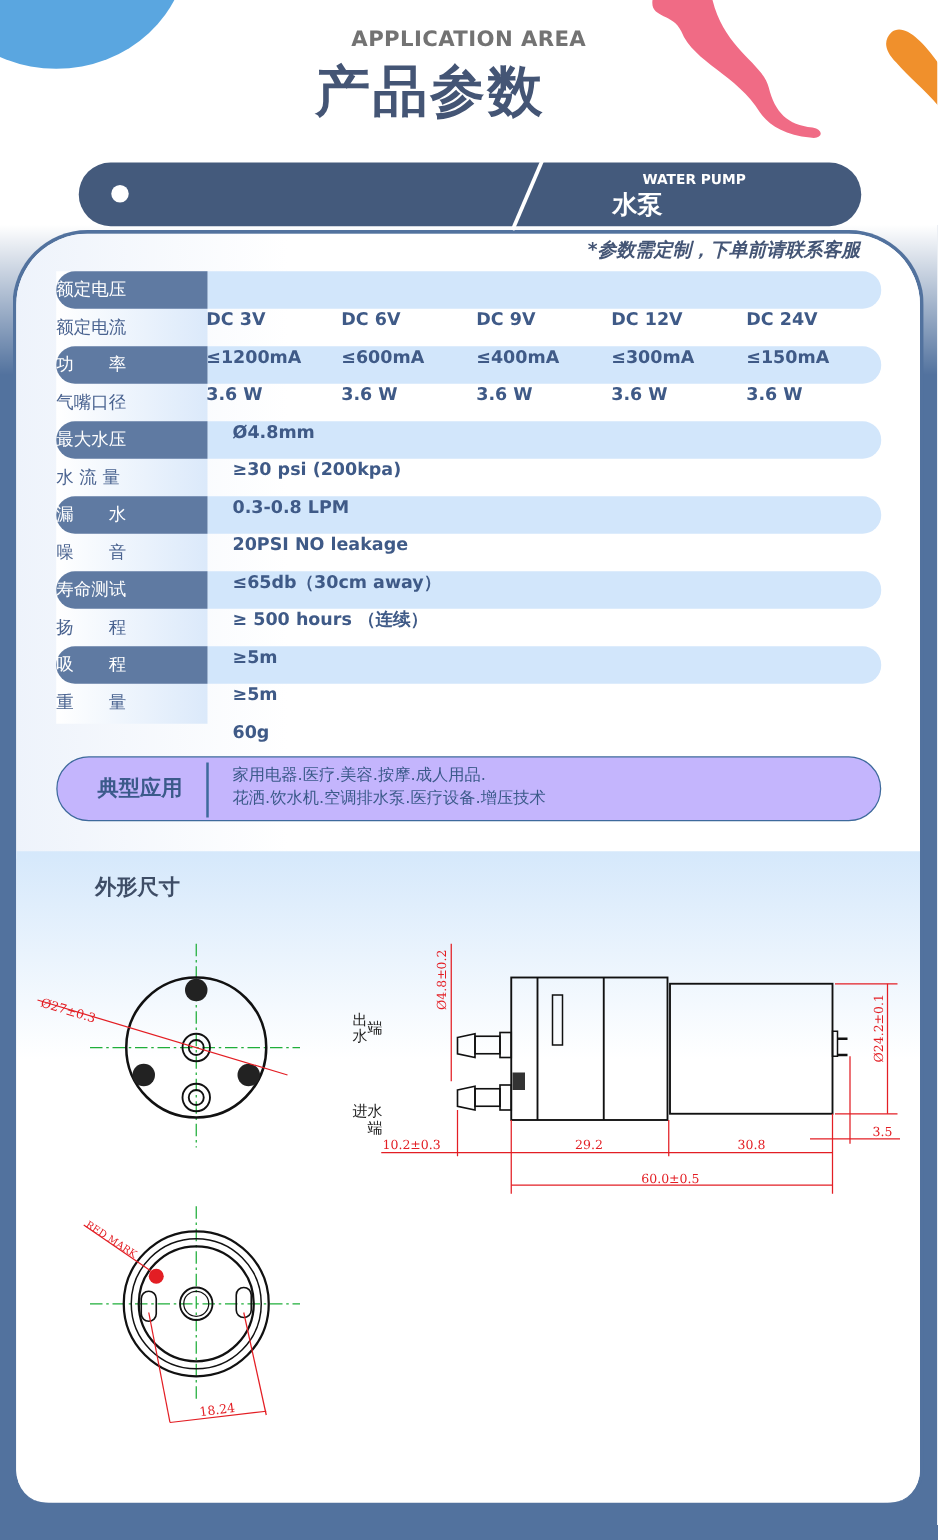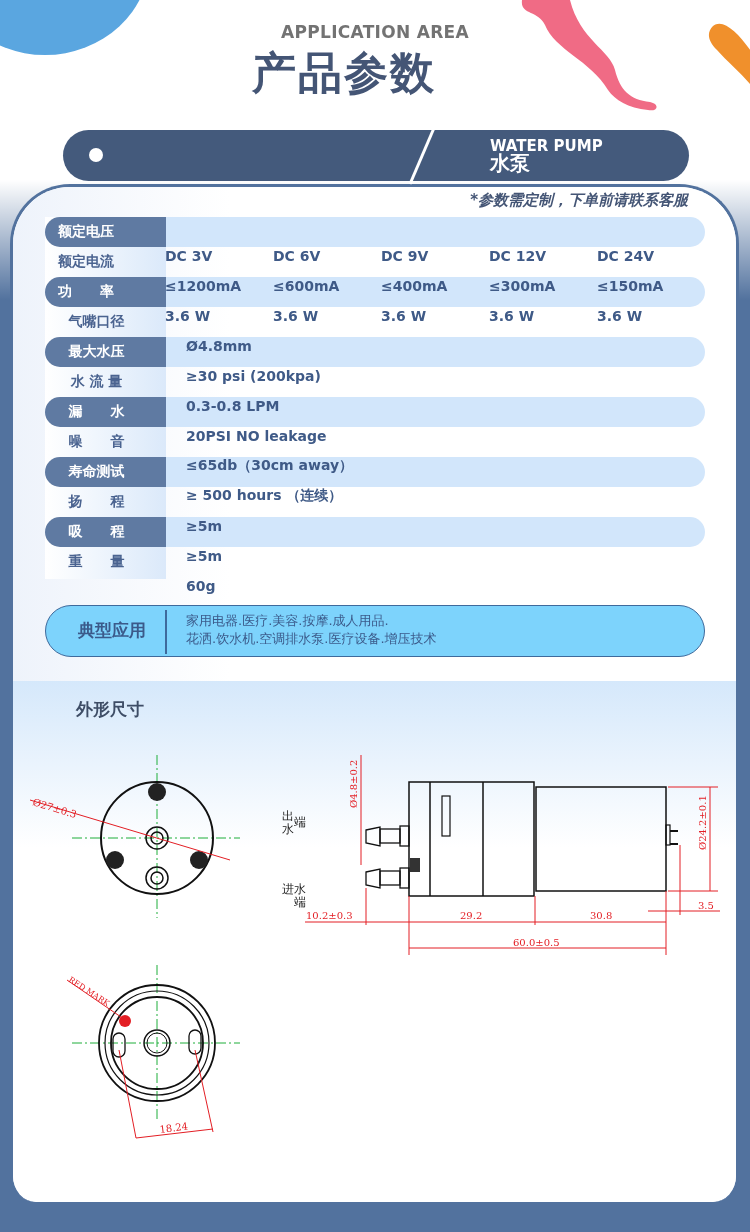--- a/index.html
+++ b/index.html
@@ -18,39 +18,39 @@
   
   .frame-bg { position: absolute; left: 0; top: 180px; width: 750px; height: 1052px; background: #52729e; }
   .frame-topfade { position: absolute; left: 0; top: 180px; width: 750px; height: 120px; background: linear-gradient(to bottom, #ffffff 0%, rgba(255,255,255,0.0) 100%); }
   .card { position: absolute; left: 10px; top: 184px; width: 729px; height: 1018px; background: #ffffff; border-radius: 60px 60px 26px 26px; border: 3px solid #52729e; border-bottom: none; overflow: hidden; }
   .card-inner-grad { position: absolute; left: 0; top: 0; width: 100%; height: 500px; background: linear-gradient(to right, #eef3fb 0%, #ffffff 30%, #ffffff 100%); }
 
   
   .title-pill { position: absolute; left: 63px; top: 130px; width: 626px; height: 51px; background: #445a7c; border-radius: 26px; }
   .title-dot { position: absolute; left: 89px; top: 148px; width: 14px; height: 14px; border-radius: 50%; background: #ffffff; }
   .title-model { position: absolute; left: 122px; top: 140px; font-weight: bold; font-size: 22px; color: #ffffff; white-space: nowrap; }
-  .title-en { position: absolute; left: 490px; top: 137px; font-size: 15px; font-weight: bold; color: #ffffff; }
+  .title-en { position: absolute; left: 514px; top: 137px; font-size: 11px; font-weight: bold; color: #ffffff; }
   .title-cn { position: absolute; left: 490px; top: 150px; font-size: 20px; font-weight: bold; color: #ffffff; }
 
   .note { position: absolute; right: 62px; top: 191px; font-size: 15px; color: #445575; font-weight: bold; font-style: italic; }
 
   
   .spec { position: absolute; left: 45px; top: 217px; width: 660px; }
   .spec-label-col { position: absolute; left: 0; top: 0; width: 121px; height: 362px; background: linear-gradient(to right, #ffffff 0%, #dbe9fa 100%); }
   .spec-row { position: relative; height: 30px; display: flex; align-items: center; }
   .spec-row.hl::before { content: ""; position: absolute; left: 121px; right: 0; top: 0; bottom: 0; background: #d2e6fb; border-radius: 0 16px 16px 0; }
   .spec-row.hl::after { content: ""; position: absolute; left: 0; width: 121px; top: 0; bottom: 0; background: #5f7aa2; border-radius: 16px 0 0 16px; }
-  .spec-label { position: relative; z-index: 2; width: 121px; padding-right: 18px; text-align: center; font-size: 14px; font-weight: bold; color: #4a6390; white-space: pre; }
+  .spec-label { position: relative; z-index: 2; width: 121px; padding-right: 18px; text-align: left; font-size: 14px; font-weight: normal; color: #4a6390; white-space: pre; }
   .spec-row.hl .spec-label { color: #ffffff; }
   .spec-vals { position: relative; z-index: 2; display: flex; padding-left: 20px; margin-top: 48px; }
   .spec-val { width: 108px; font-size: 14px; color: #3f5a87; font-weight: bold; white-space: nowrap; }
   .spec-val.wide { width: 400px; }
 
   
-  .app-box { position: absolute; left: 45px; top: 605px; width: 660px; height: 52px; border: 1.5px solid #3e6a9c; border-radius: 26px; background: #7dd3fc; }
+  .app-box { position: absolute; left: 45px; top: 605px; width: 660px; height: 52px; border: 1.5px solid #3e6a9c; border-radius: 26px; background: #c4b5fd; }
   .app-title { position: absolute; left: 32px; top: 13px; font-size: 17px; font-weight: bold; color: #3b5a8a; }
   .app-divider { position: absolute; left: 119px; top: 4px; width: 2px; height: 44px; background: #3e6a9c; }
   .app-lines { position: absolute; left: 140px; top: 6px; font-size: 13px; color: #3b5a8a; line-height: 18px; }
 
   
   .dim-section { position: absolute; left: 13px; top: 681px; width: 723px; height: 521px; background: linear-gradient(to bottom, #d5e8fb 0%, #ffffff 32%, #ffffff 100%); border-radius: 0 0 26px 26px; }
   .dim-title { position: absolute; left: 76px; top: 698px; font-size: 17px; color: #3e4d66; font-weight: bold; }
   .drawing { position: absolute; left: 0; top: 0; }
   .dim-text { font-family: "DejaVu Serif", serif; font-size: 10px; fill: #e31e24; }
   .cn-label { font-family: "DejaVu Sans", sans-serif; font-size: 12px; fill: #222; }

